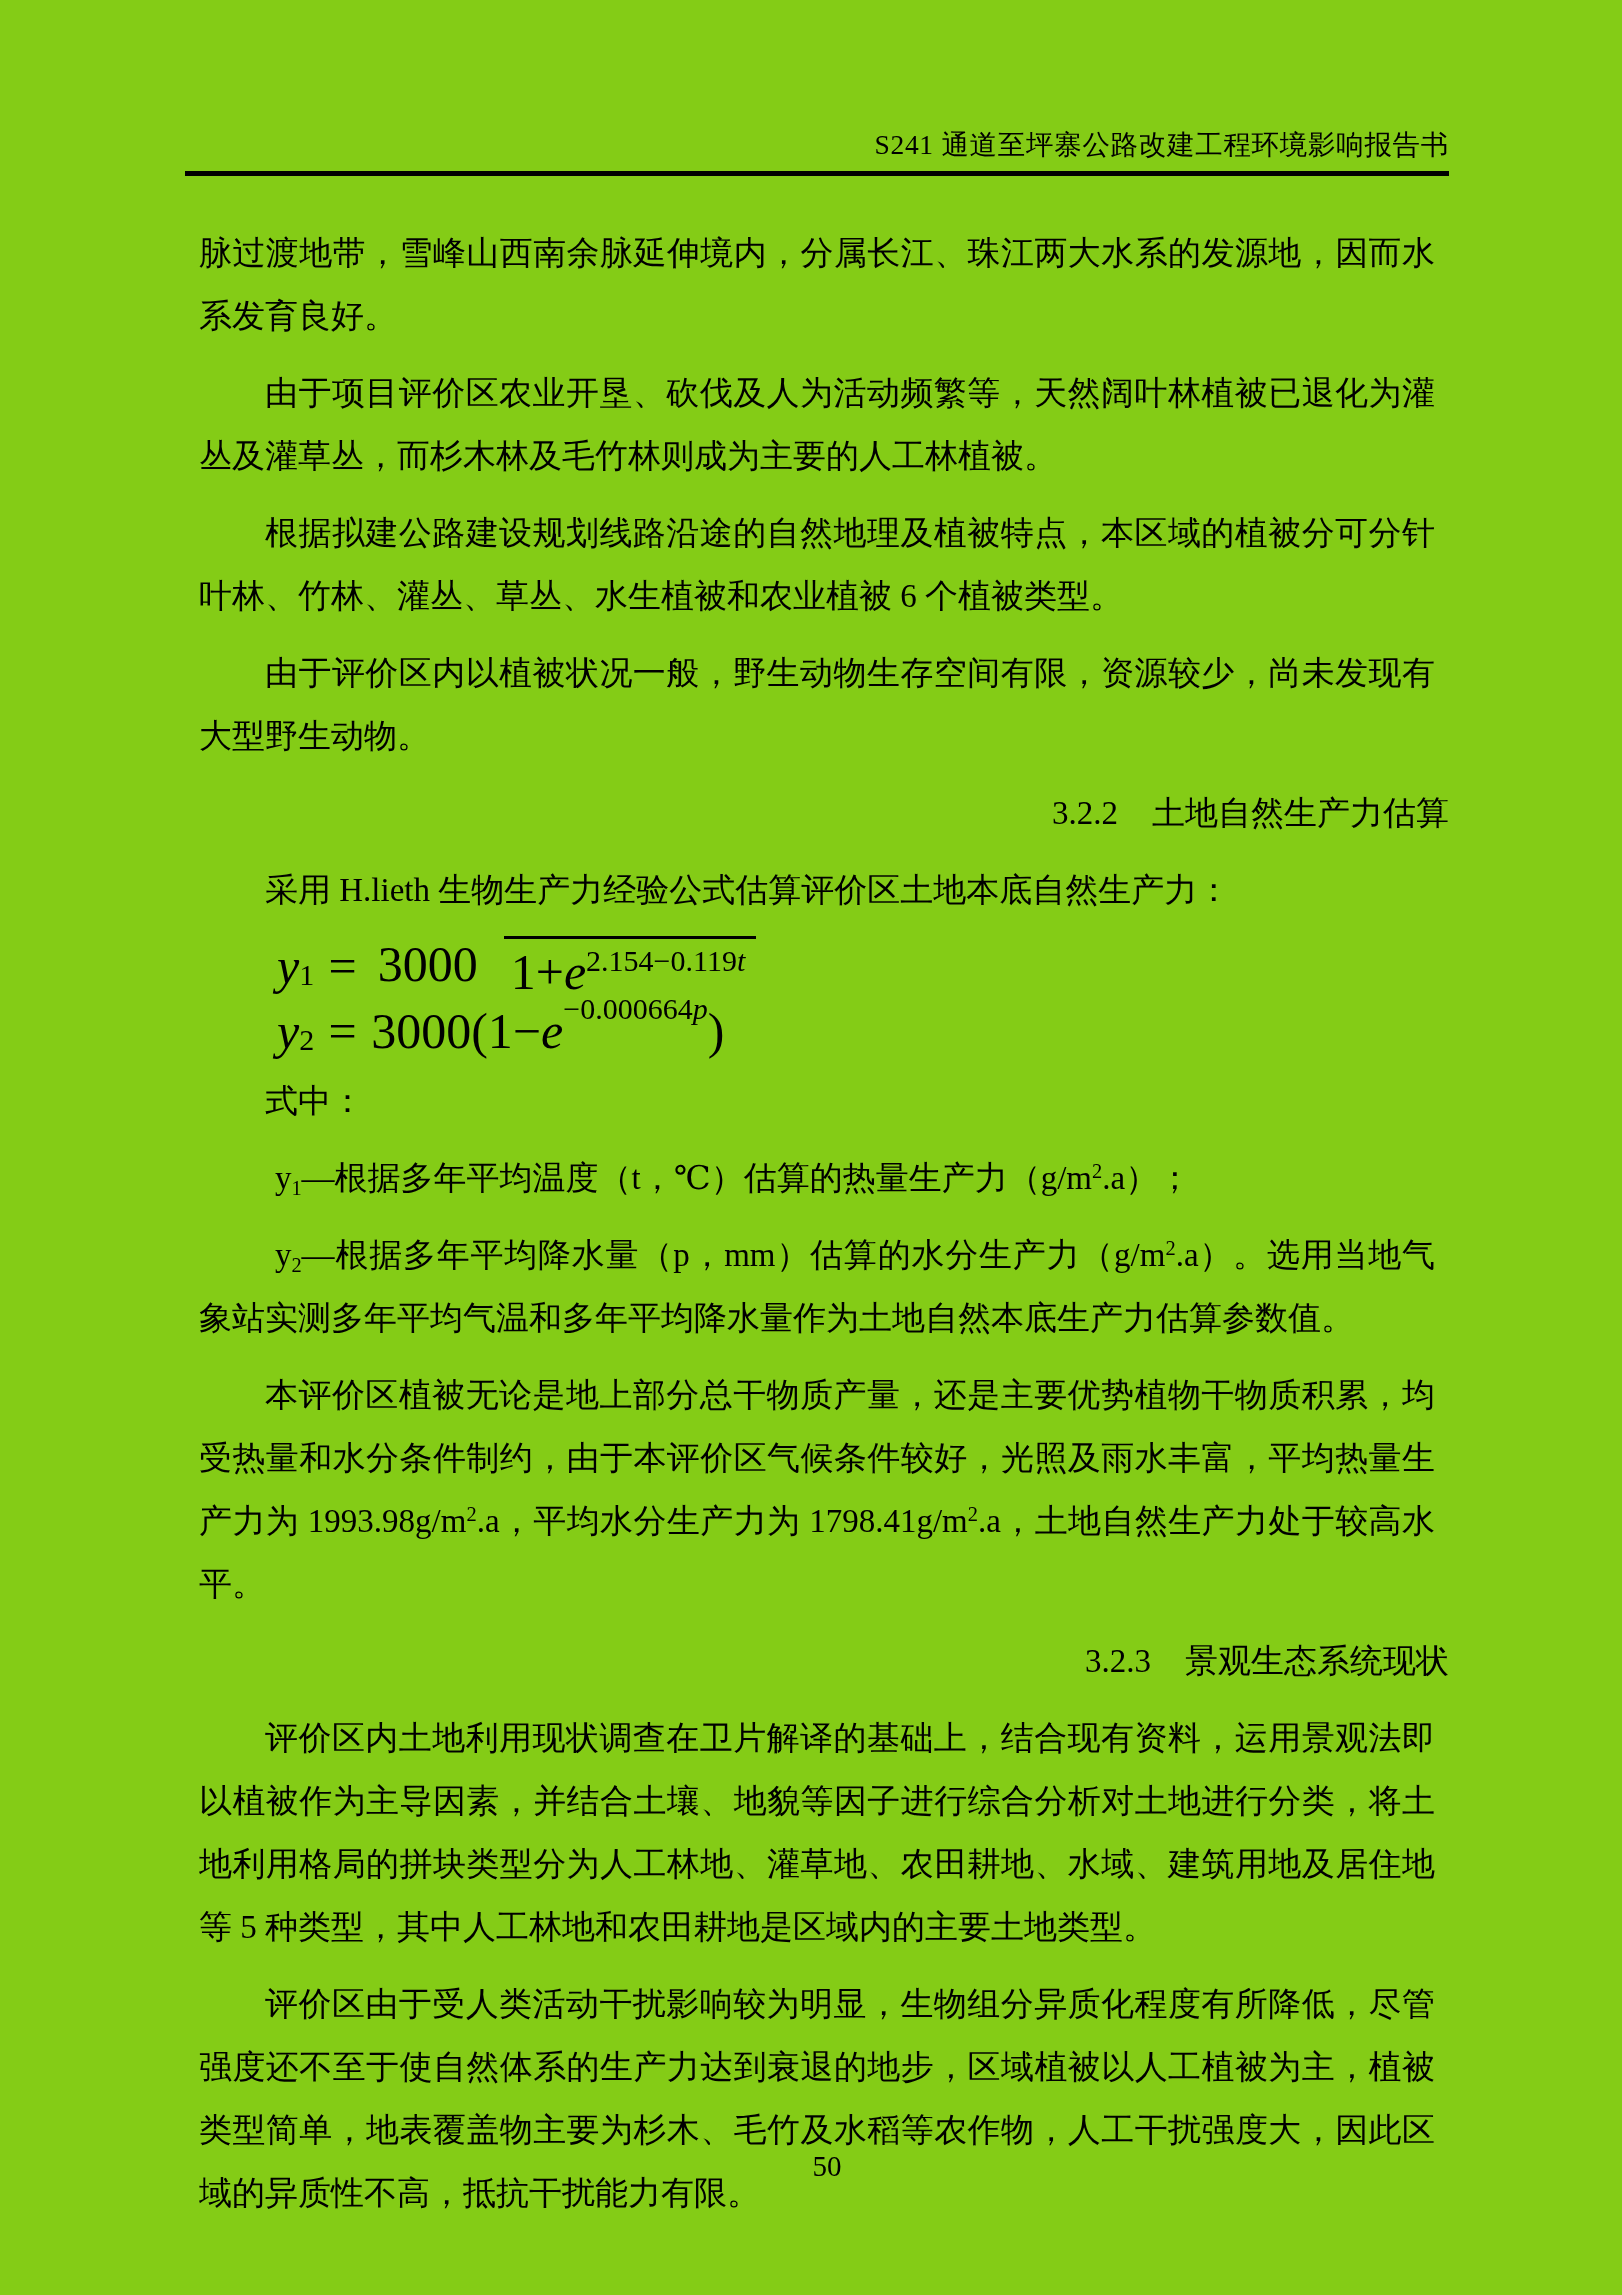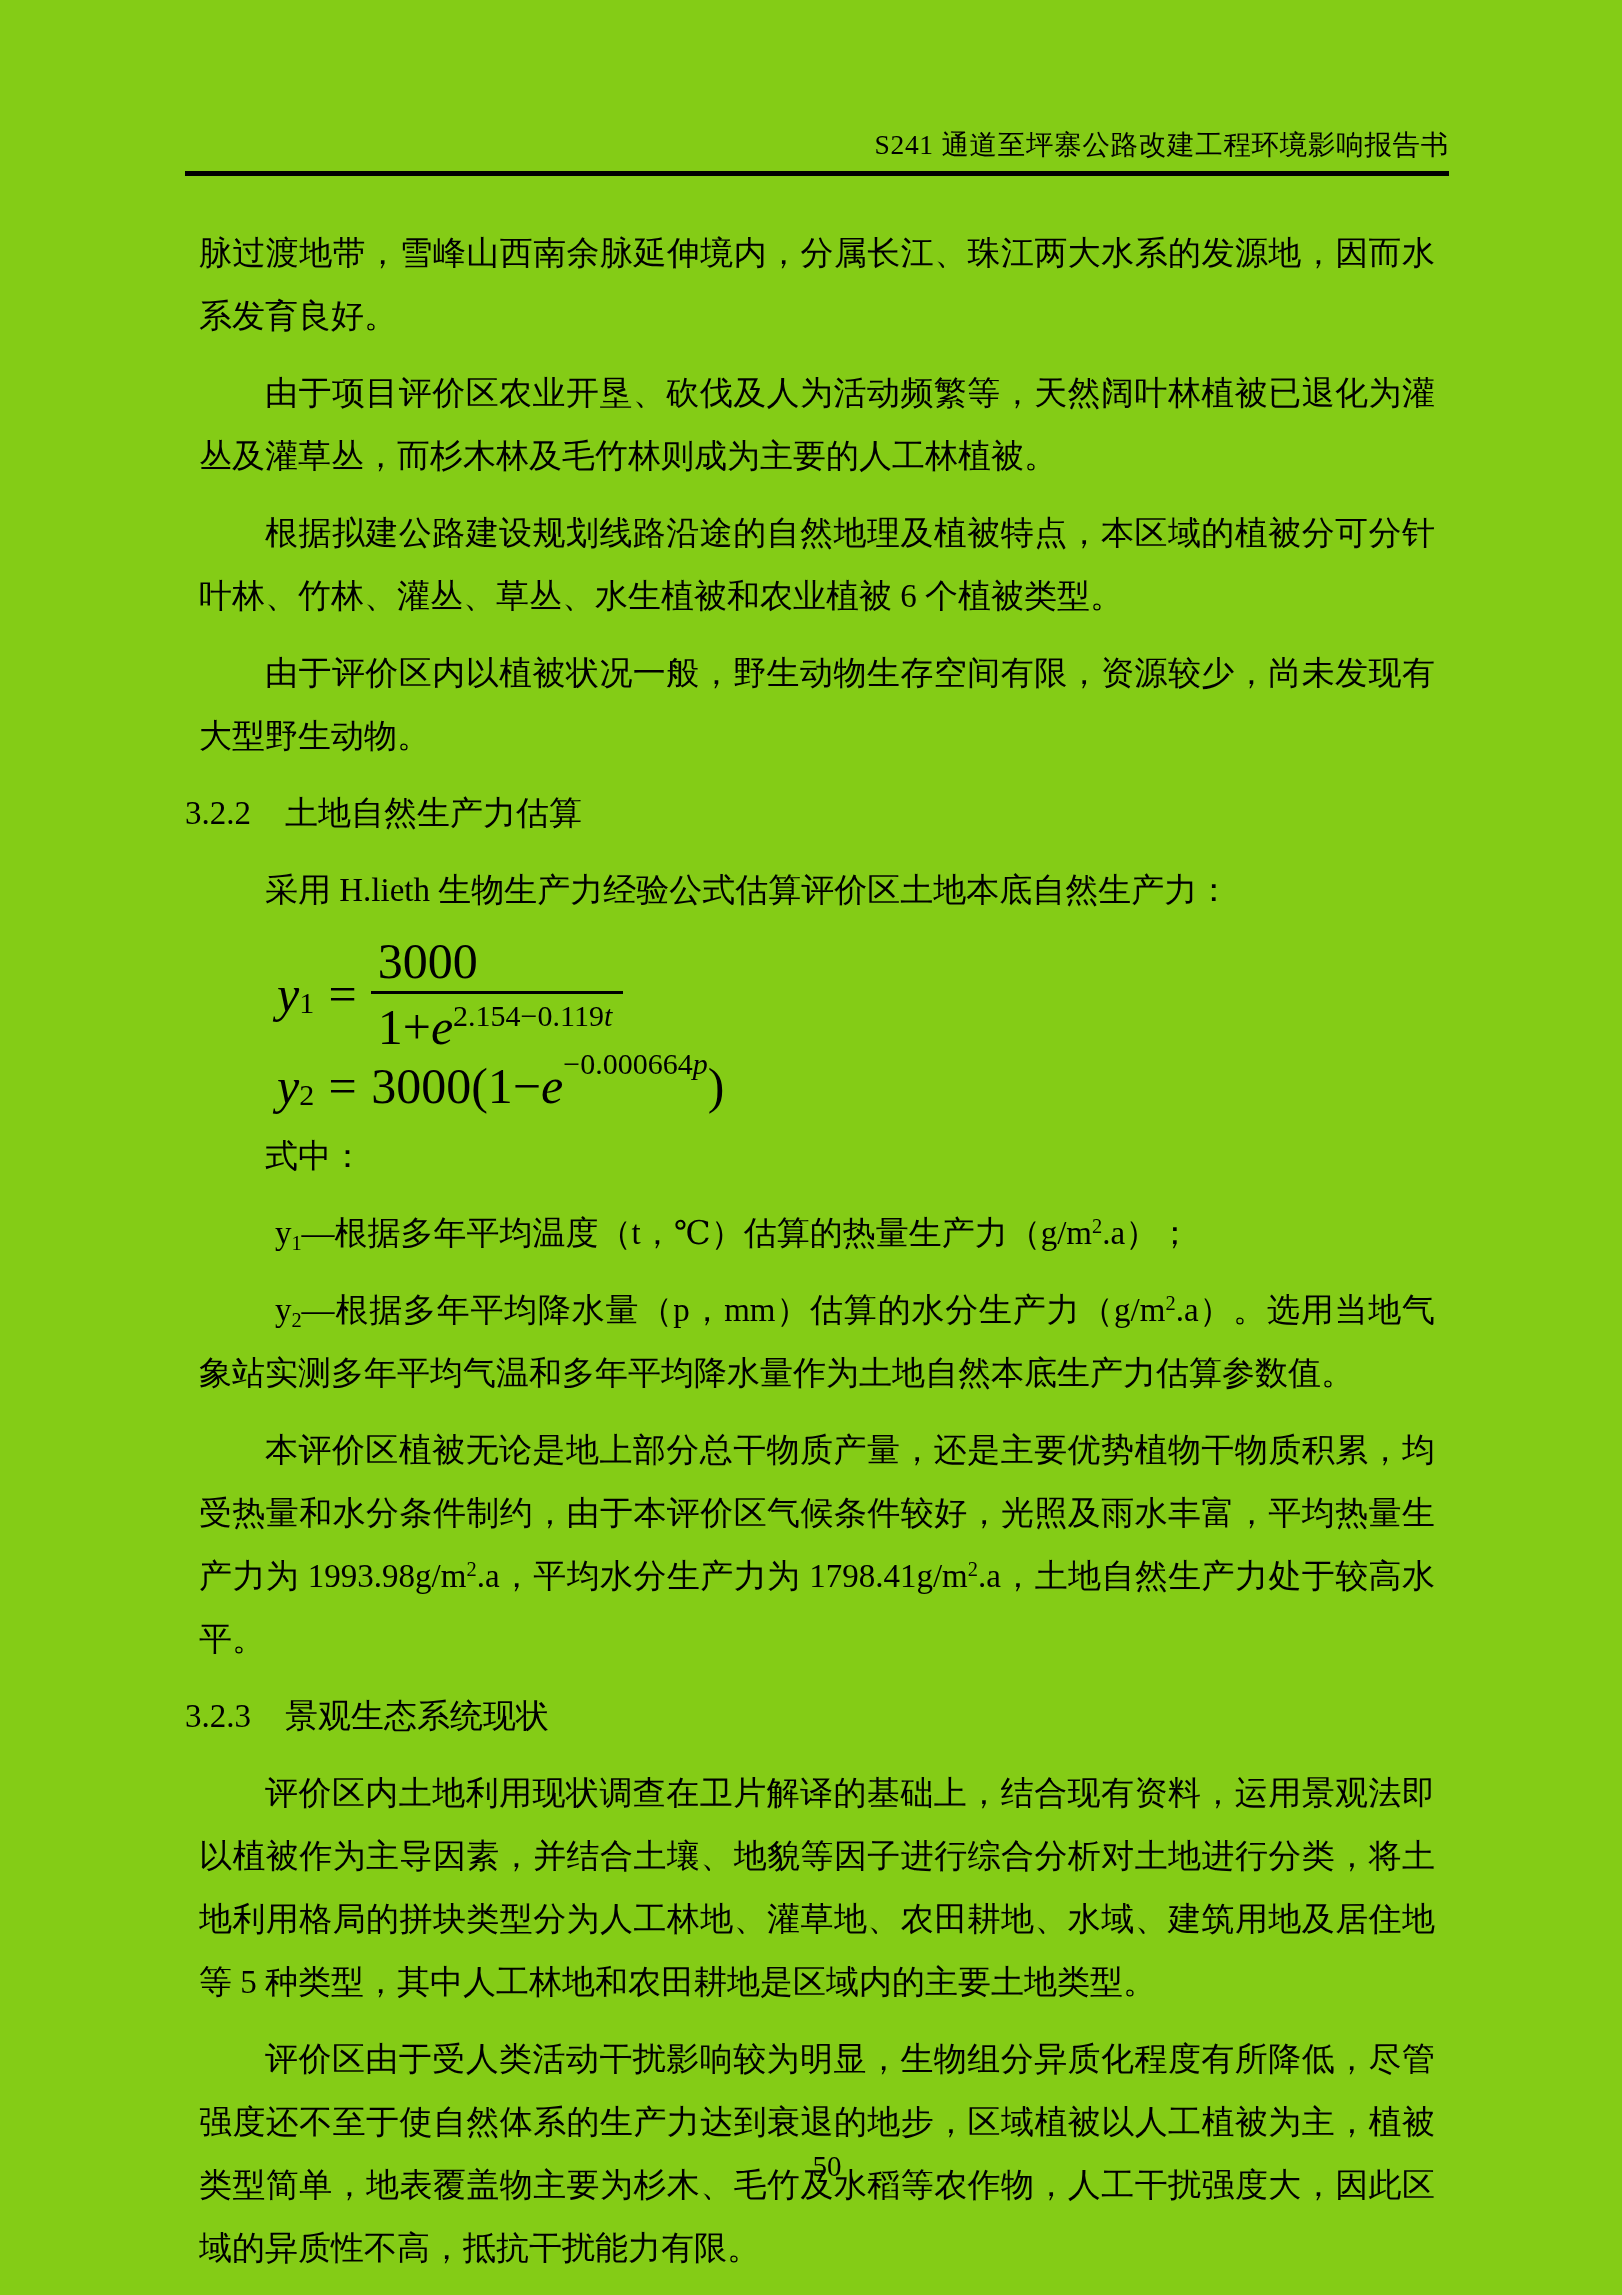--- a/index.html
+++ b/index.html
@@ -39,21 +39,21 @@
     text-align:justify;
   }
   .content p { margin:14px; }
   .indent { text-indent:2em; }
   .def-line { text-indent:2.3em; }
   .sec-heading {
     margin:0;
     font-size:33px;
     font-weight:normal;
     line-height:63px;
-    text-align:left;
+    text-align:right;
   }
   .sec-title { margin-left:34px; }
   .sup {
     font-size:62%;
     position:relative;
     top:-0.55em;
     line-height:0;
   }
   .sub {
     font-size:62%;
@@ -75,21 +75,23 @@
   .ital { font-style:italic; }
   .f-sub {
     font-size:30px;
     position:relative;
     top:0.3em;
     line-height:0;
   }
   .f-eq { margin:0 14.4px; }
   .frac {
     display:inline-flex;
-    flex-direction:column;
+    flex-direction:row;
+    align-items:center;
+    gap:20px;
   }
   .f-num { display:block; padding:0 6.5px 5.2px; }
   .f-den {
     display:block;
     border-top:3.9px solid #000;
     padding:7.9px 10.5px 0 6.5px;
     white-space:nowrap;
   }
   .f-exp {
     font-size:30px;

